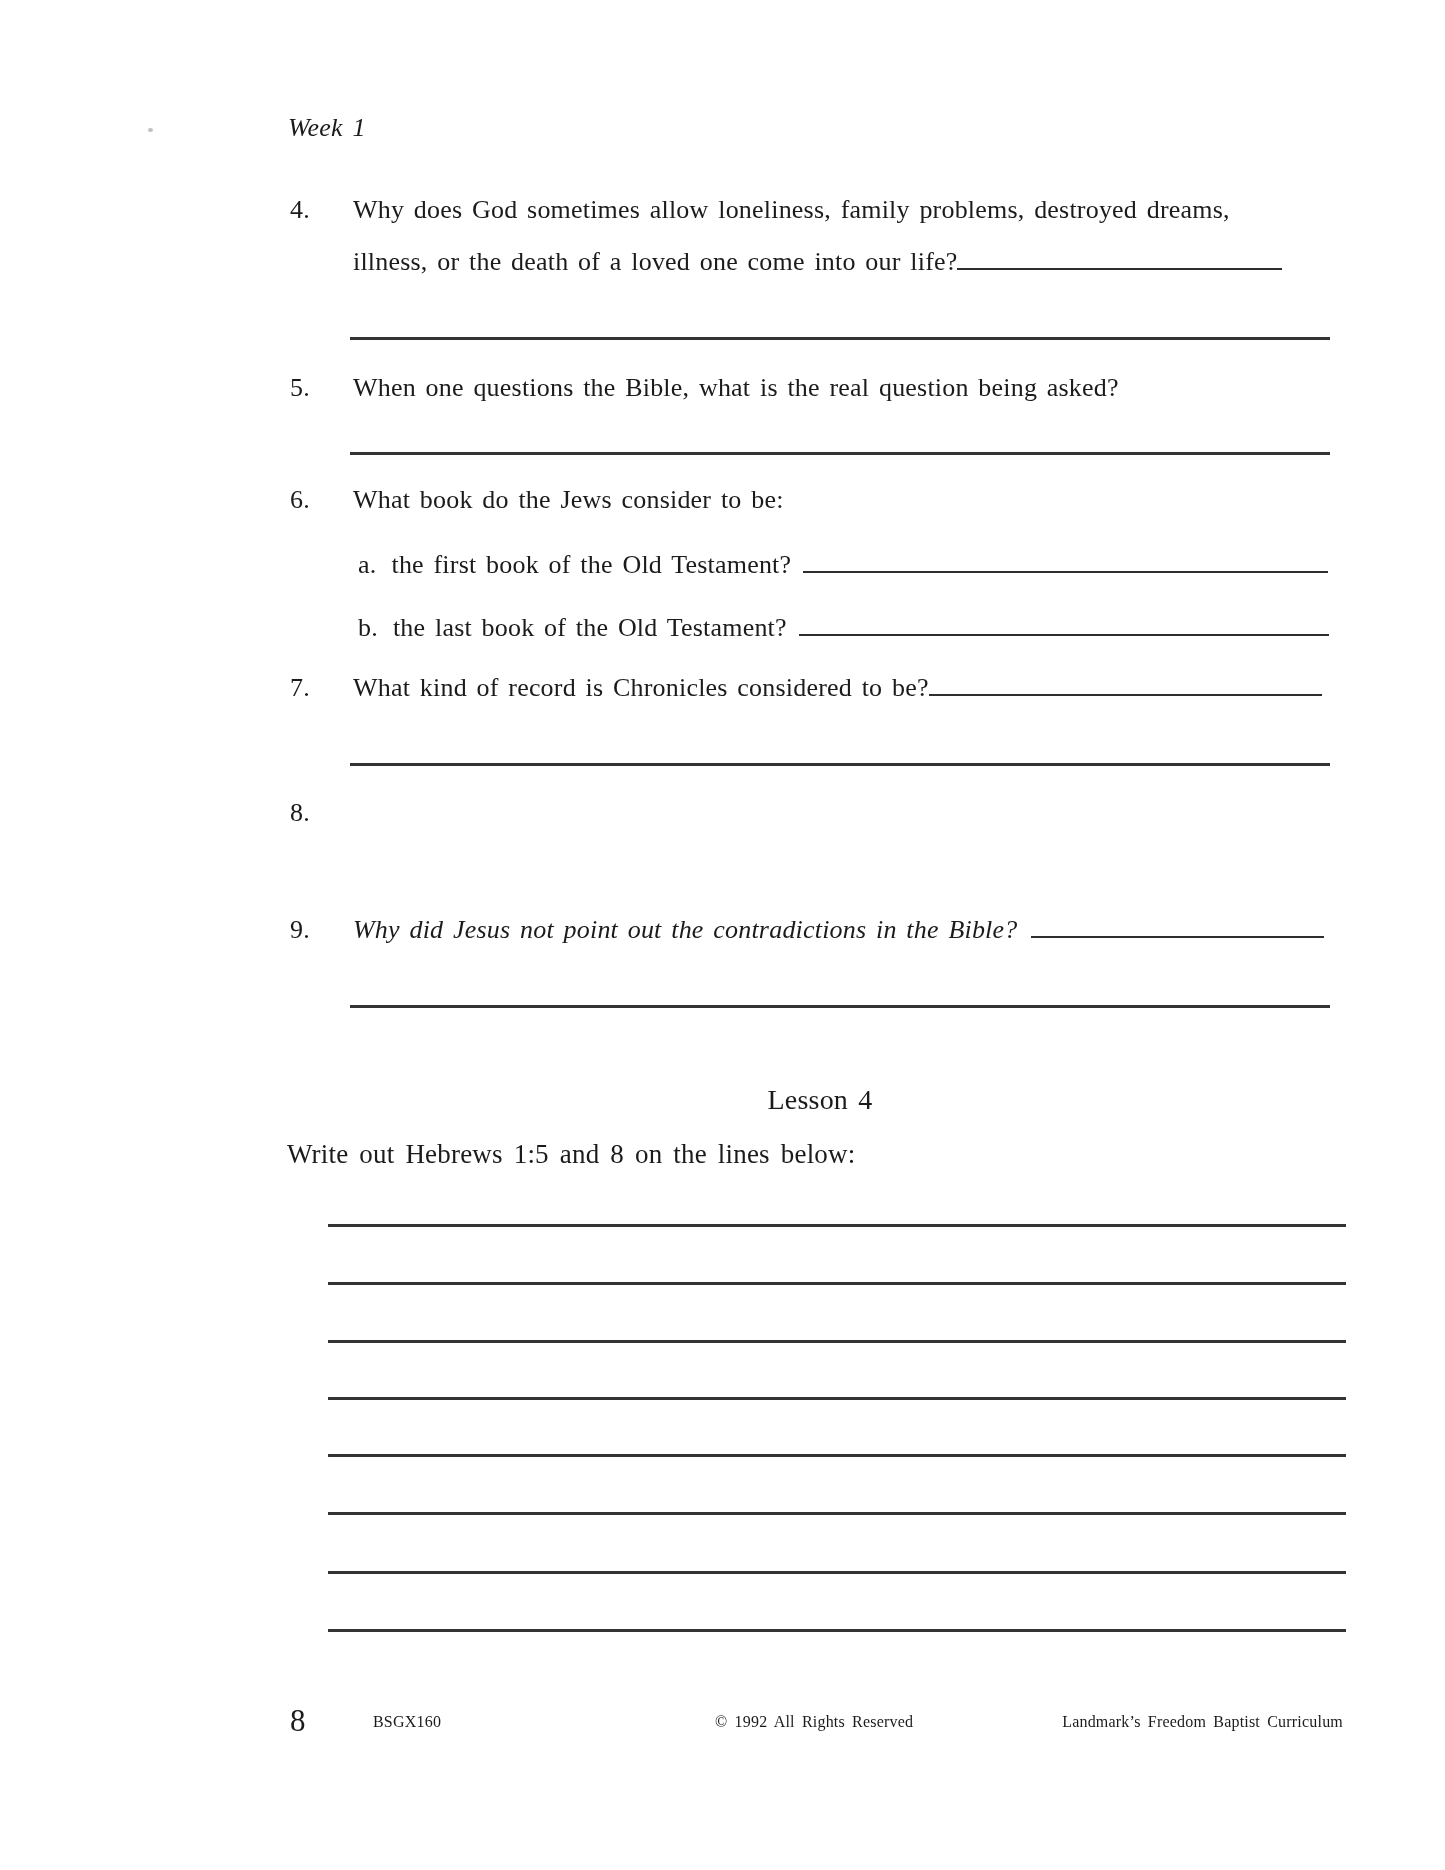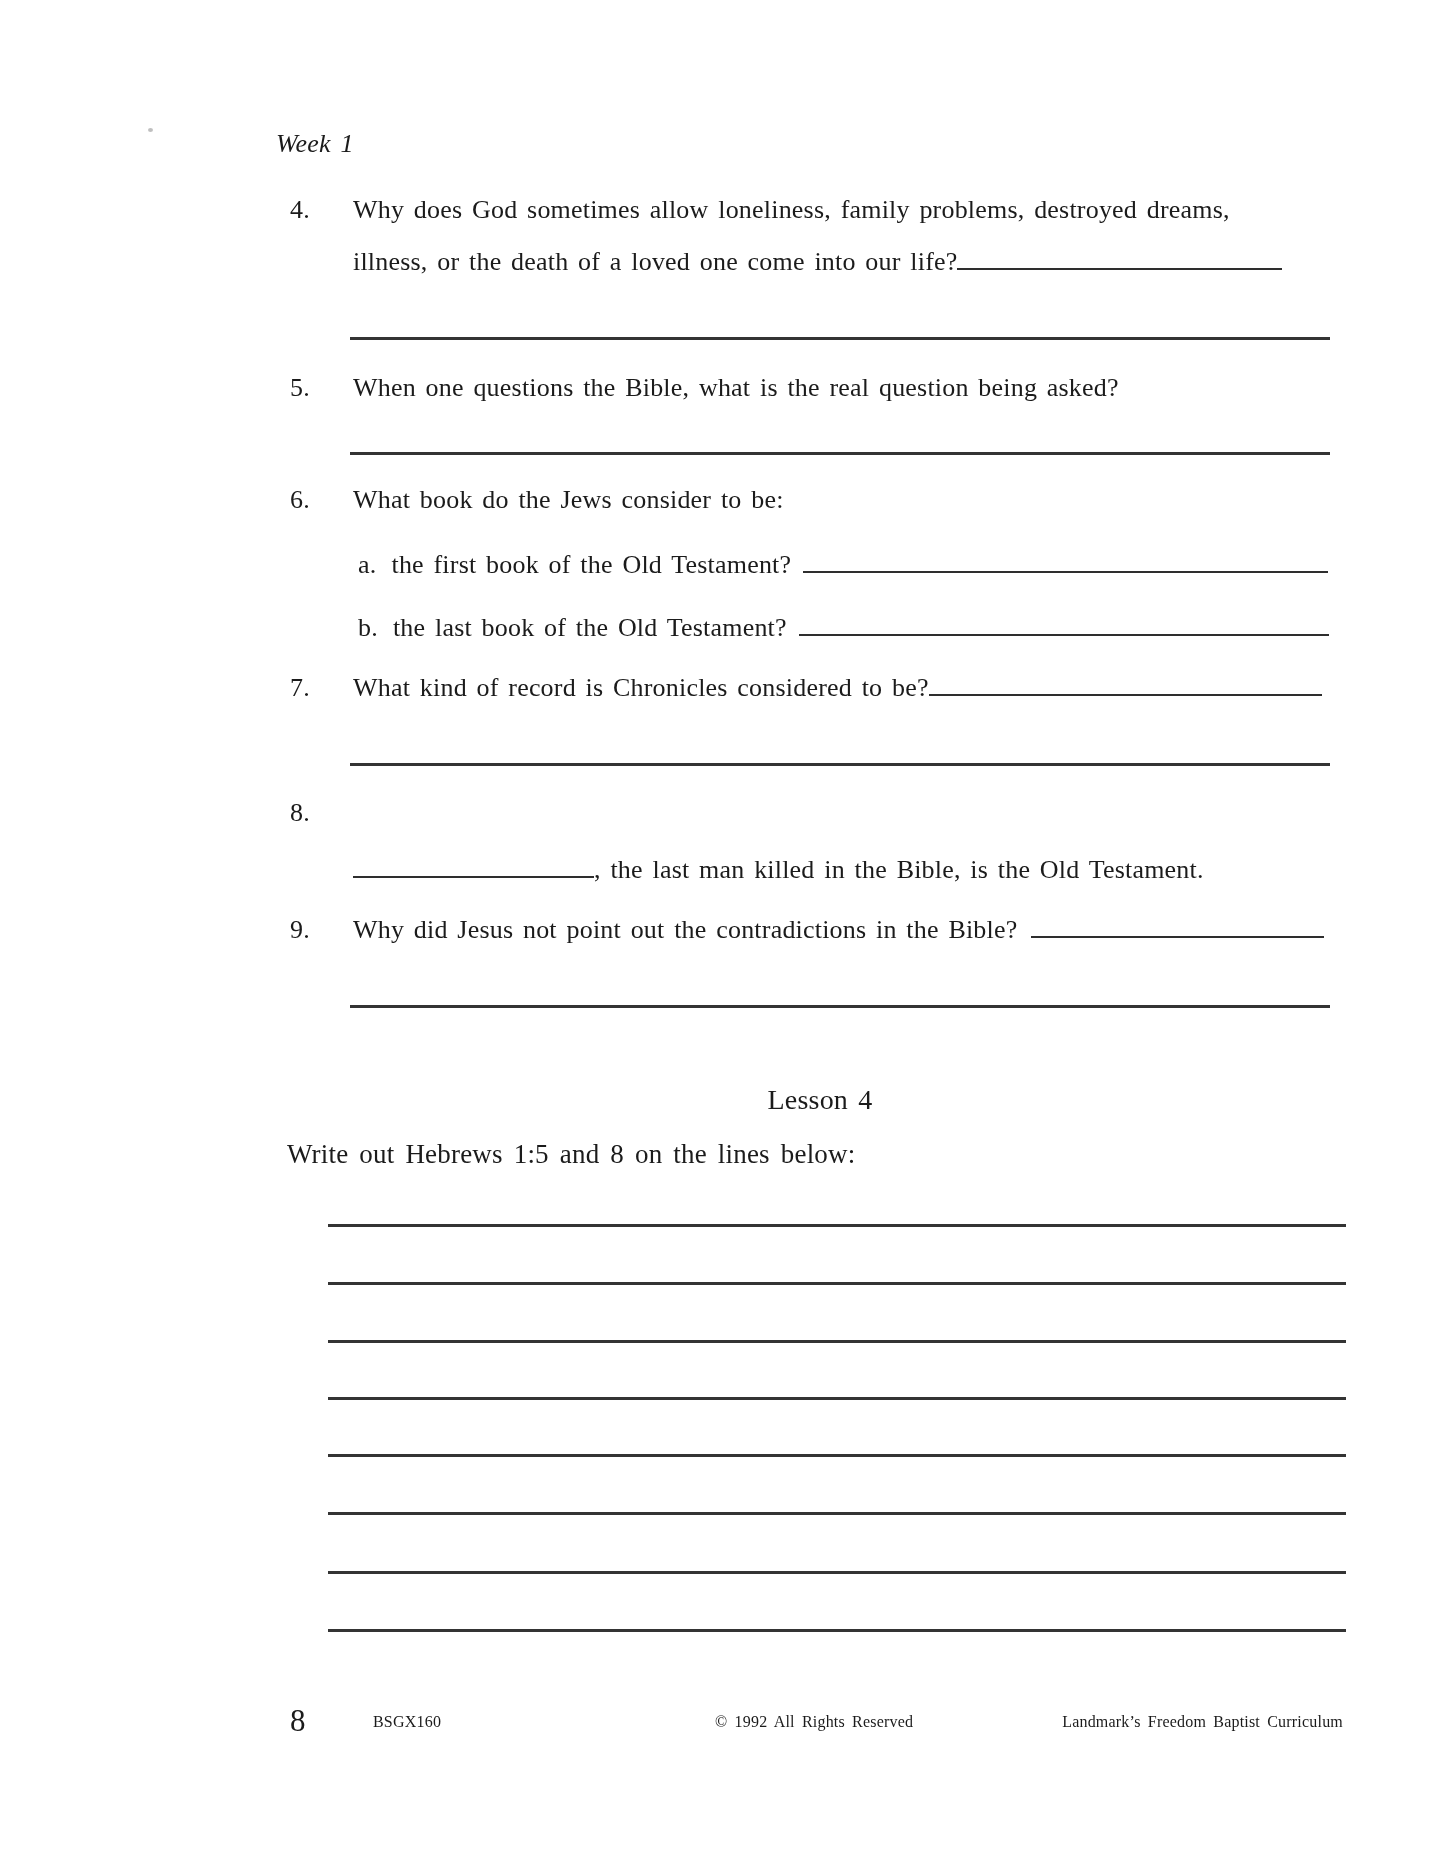--- a/index.html
+++ b/index.html
@@ -47,21 +47,21 @@
   .lesson-heading { font-size: 28px; }
   .instruction { font-size: 27px; word-spacing: 4px; }
 </style>
 </head>
 <body>
 
 <div class="page">
 
   <div class="speck" style="left:148px; top:128px;"></div>
 
-  <div class="row italic" style="left:276px; top:109px;margin-top:16px;">Week 1</div>
+  <div class="row italic" style="left:288px; top:109px;">Week 1</div>
 
   <div class="row" style="left:290px; top:191px;">4.</div>
   <div class="row" style="left:353px; top:191px;">Why does God sometimes allow loneliness, family problems, destroyed dreams,</div>
   <div class="row" style="left:353px; top:243px;">
     <span>illness, or the death of a loved one come into our life?</span><span class="blank" style="width:325px;"></span>
   </div>
   <div class="hline" style="left:350px; top:337px; width:980px;"></div>
 
   <div class="row" style="left:290px; top:369px;">5.</div>
   <div class="row" style="left:353px; top:369px;">When one questions the Bible, what is the real question being asked?</div>
@@ -78,26 +78,23 @@
     <span>b.</span><span style="display:inline-block; width:15px;"></span><span>the last book of the Old Testament?</span><span class="blank" style="width:530px; margin-left:12px;"></span>
   </div>
 
   <div class="row" style="left:290px; top:669px;">7.</div>
   <div class="row" style="left:353px; top:669px;">
     <span>What kind of record is Chronicles considered to be?</span><span class="blank" style="width:393px;"></span>
   </div>
   <div class="hline" style="left:350px; top:763px; width:980px;"></div>
 
   <div class="row" style="left:290px; top:794px;">8.</div>
-  <div class="row" style="left:353px; top:851px;">
-    <span class="blank" style="width:241px;"></span><span>, the last man killed in the Bible, is the Old Testament.</span>
-  </div>
 
   <div class="row" style="left:290px; top:911px;">9.</div>
-  <div class="row" style="left:353px; top:911px;">
+  <div class="row" style="left:353px; top:911px;font-style:italic;">
     <span>Why did Jesus not point out the contradictions in the Bible?</span><span class="blank" style="width:293px; margin-left:14px;"></span>
   </div>
   <div class="hline" style="left:350px; top:1005px; width:980px;"></div>
 
   <div class="row lesson-heading center" style="left:353px; top:1081px; width:934px;">Lesson 4</div>
   <div class="row bold instruction" style="left:287px; top:1135px;">Write out Hebrews 1:5 and 8 on the lines below:</div>
 
   <div class="hline" style="left:328px; top:1224px; width:1018px;"></div>
   <div class="hline" style="left:328px; top:1282px; width:1018px;"></div>
   <div class="hline" style="left:328px; top:1340px; width:1018px;"></div>

